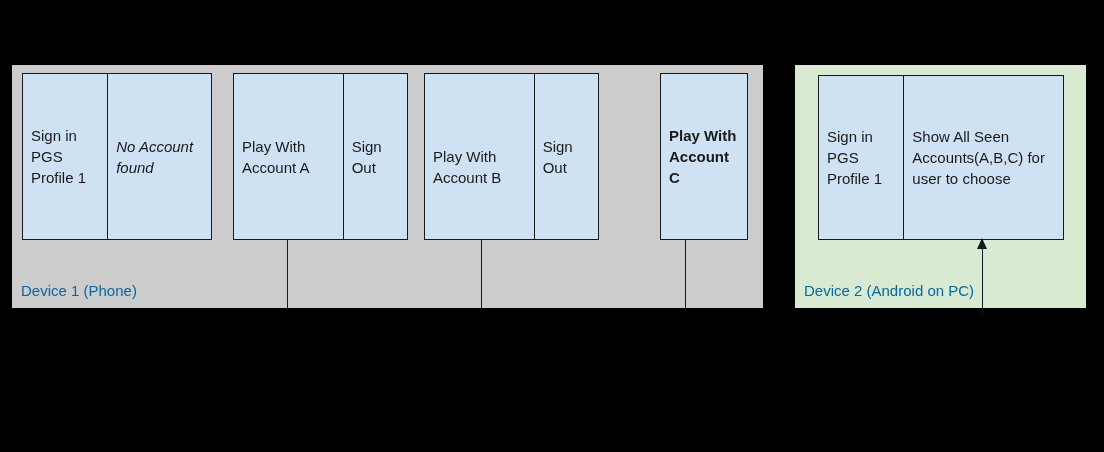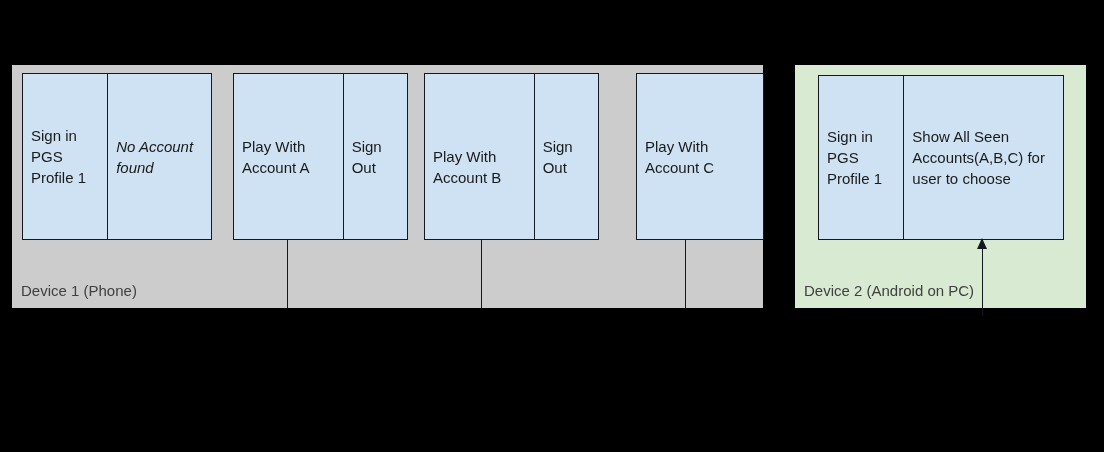--- a/index.html
+++ b/index.html
@@ -38,21 +38,21 @@
     top: 65px;
     width: 291px;
     height: 243px;
     background: #d9ead3;
   }
   .device-label {
     position: absolute;
     left: 9px;
     bottom: 8px;
     font-size: 15px;
-    color: #404040;
+    color: #0369a1;
     line-height: 18px;
     white-space: nowrap;
   }
   
   .box-group {
     position: absolute;
     box-sizing: border-box;
     border: 1.4px solid #14191f;
     background: #cfe2f3;
     display: flex;
@@ -82,21 +82,21 @@
   #group-profile1 .c2    { width: 105px; font-style: italic; }
 
   #group-account-a       { left: 233px; width: 175px; }
   #group-account-a .c1   { width: 110px; }
   #group-account-a .c2   { width: 65px; }
 
   #group-account-b       { left: 424px; width: 175px; }
   #group-account-b .c1   { width: 110px; margin-top: 20px; }
   #group-account-b .c2   { width: 65px; }
 
-  #group-account-c       { left: 636px; width: 128px; }
+  #group-account-c       { left: 660px; width: 88px; font-weight: bold; }
   #group-account-c .c1   { width: 110px; }
 
   #group-device2         { left: 818px; width: 246px; top: 75px; height: 165px; }
   #group-device2 .c1     { width: 85px; }
   #group-device2 .c2     { width: 161px; }
 
   
   .connector {
     position: absolute;
     width: 1.4px;

